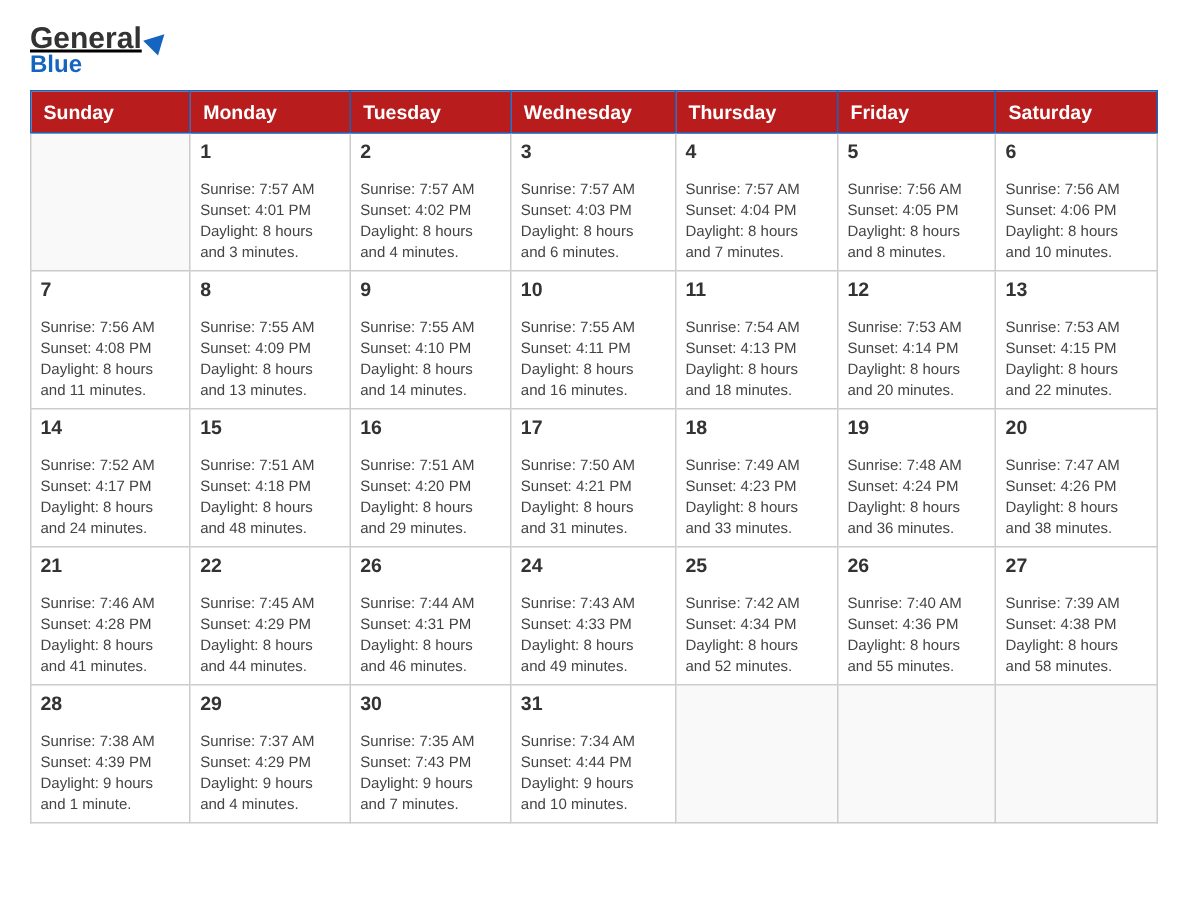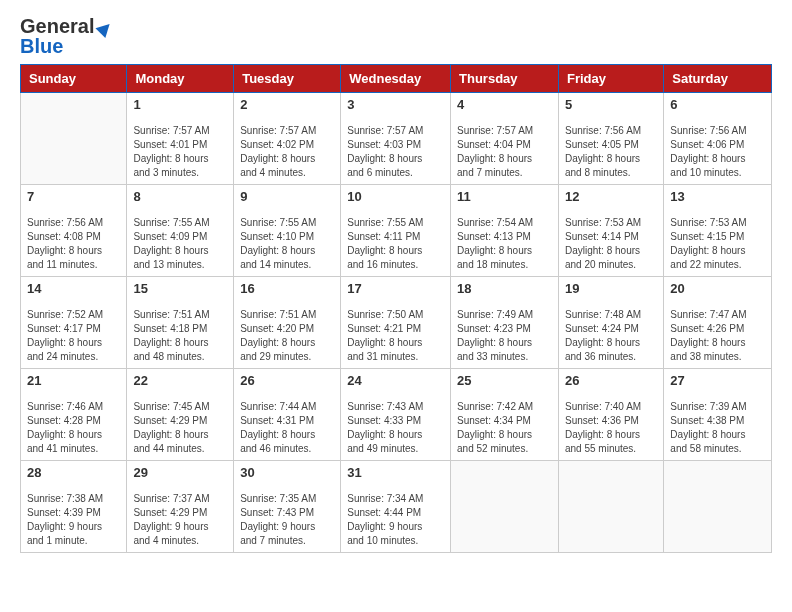--- a/index.html
+++ b/index.html
@@ -17,20 +17,21 @@
     }
     .logo {
       display: flex;
       flex-direction: column;
       align-items: flex-start;
     }
     .logo-wrapper {
       display: flex;
       align-items: flex-start;
       gap: 2px;
+      text-decoration: underline;
     }
     .title-section {
       text-align: right;
     }
     .main-title {
       font-size: 36px;
       font-weight: 300;
       color: #333;
     }
     .subtitle {
@@ -86,21 +87,21 @@
 </head>
 <body>
 
 <div class="header">
   <div class="logo">
     <div class="logo-wrapper">
       <div style="font-size:20px;font-weight:bold;color:#333;line-height:1.0;">
         <span style="color:#333;">General</span><span style="display:inline-block;width:0;height:0;border-style:solid;border-width:0 7px 13px 7px;border-color:transparent transparent #1565C0 transparent;transform:rotate(45deg);margin-left:4px;margin-bottom:-2px;vertical-align:middle;"></span>
       </div>
     </div>
-    <div style="font-size:20px;font-weight:bold;color:#1565C0;line-height:1.0;margin-top:0;">Blue</div>
+    <div style="font-size:16px;font-weight:bold;color:#1565C0;line-height:1.0;margin-top:0;">Blue</div>
   </div>
   <div class="title-section">
     <div class="main-title"></div>
     <div class="subtitle"></div>
   </div>
 </div>
 
 <div class="calendar-wrapper">
   <table class="calendar">
     <thead>

